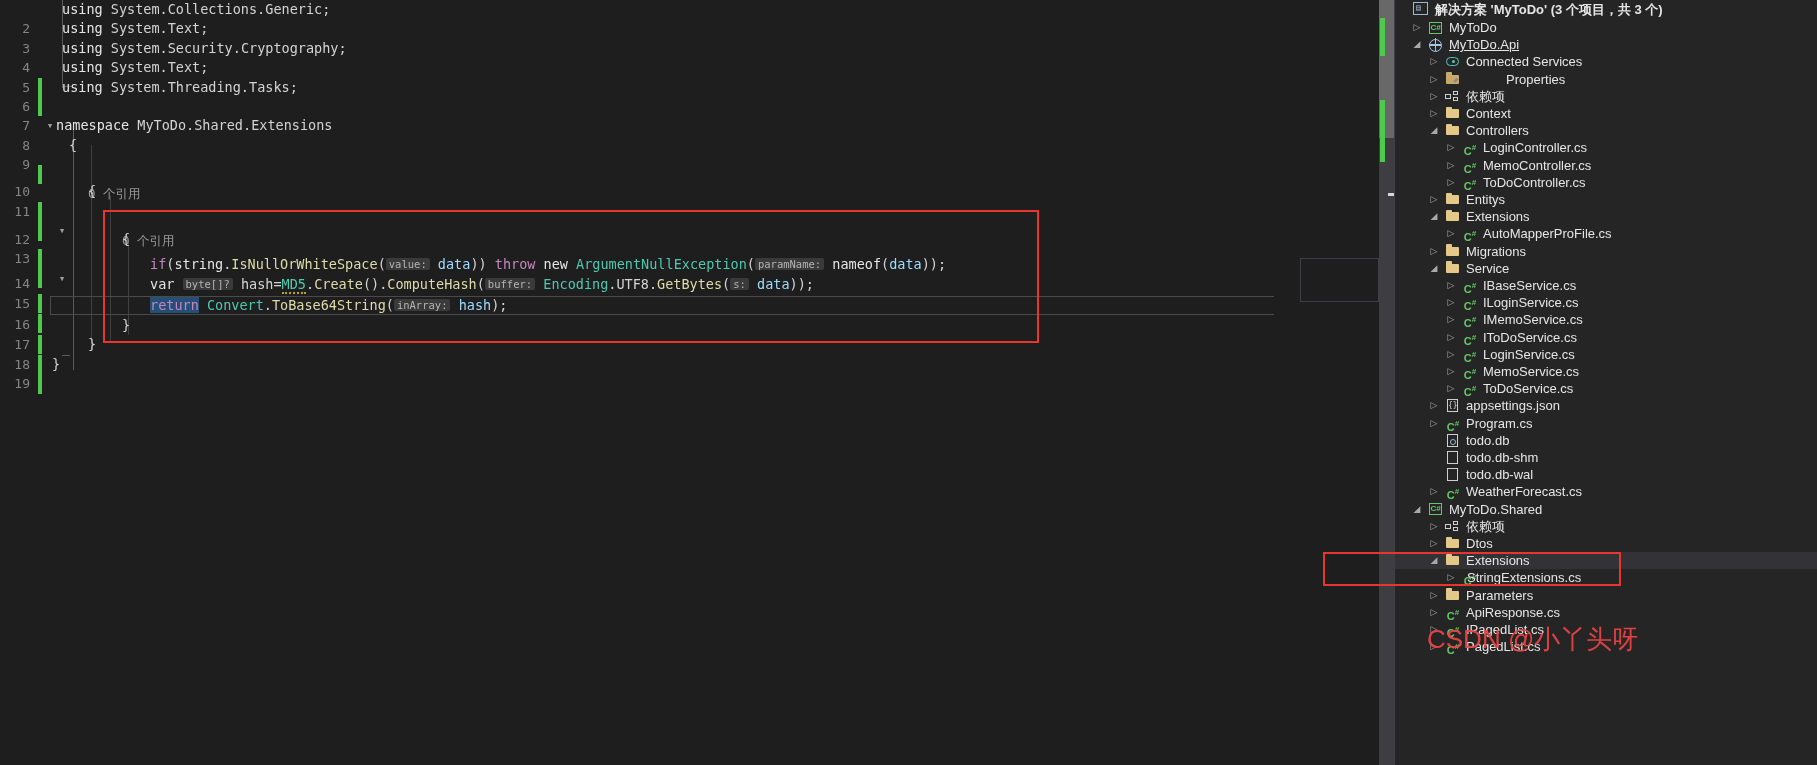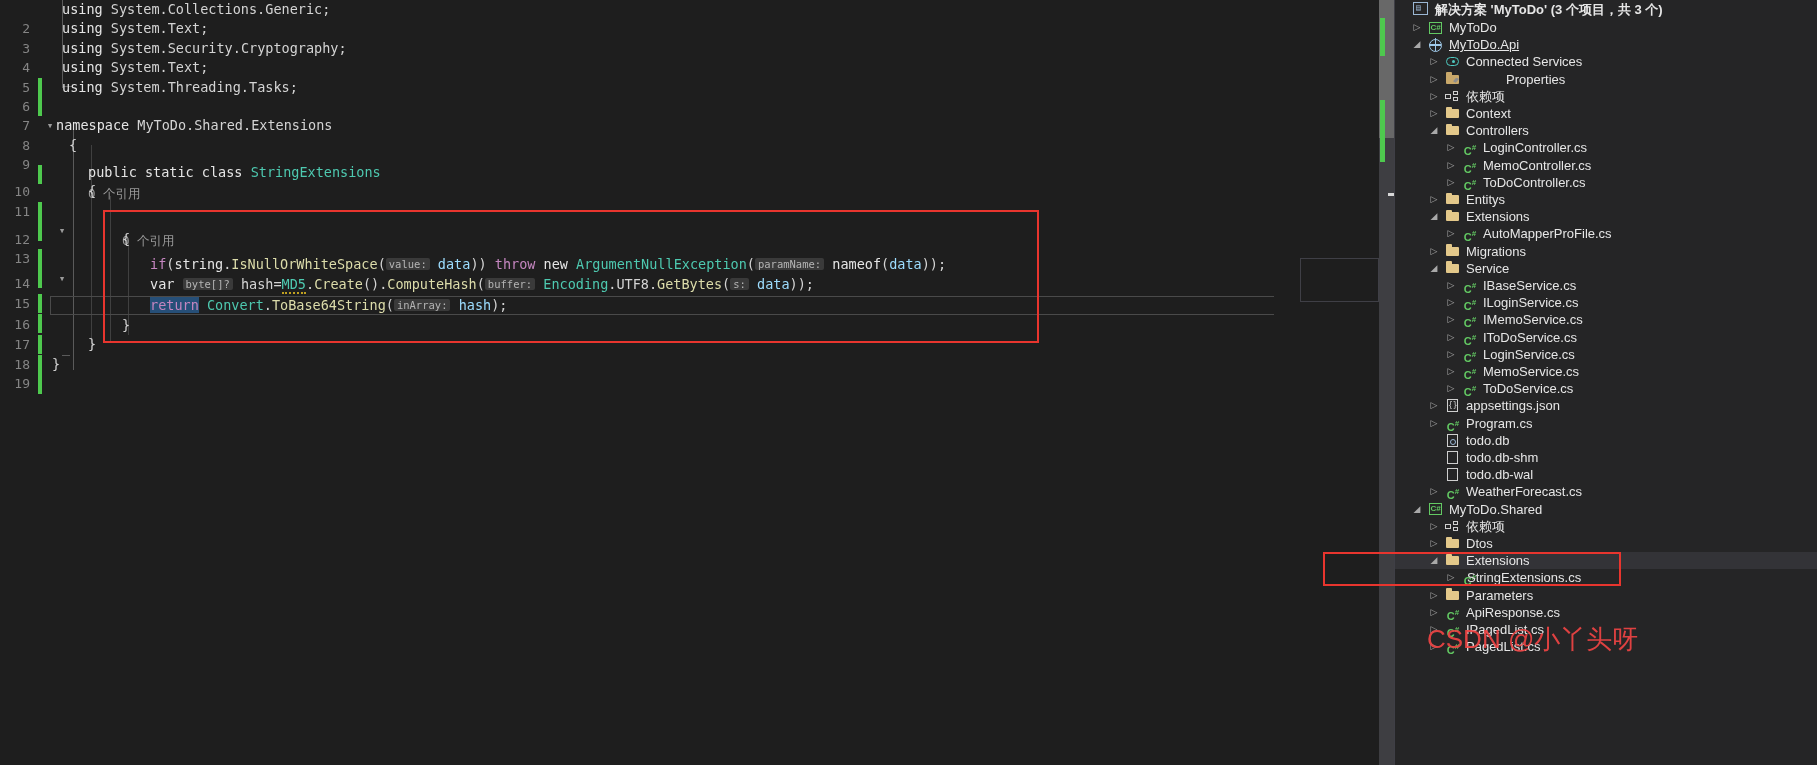--- a/index.html
+++ b/index.html
@@ -237,21 +237,20 @@
 
     <div class="line" style="top:145.5px;position:absolute;width:1270px;height:19px;">
       <span class="chg" style="height:19px;"></span>
       <span class="ref" style="position:absolute;left:88px;">0 个引用</span>
     </div>
 
     <div class="line" style="top:163px;position:absolute;width:1270px;">
       <span class="ln">10</span>
       <span class="chg"></span>
       <span class="fold" style="left:56px;">▾</span>
-      <span class="codetext" style="left:88px;"><span class="kw">public</span> <span class="kw">static</span> <span class="kw">class</span> <span class="cls">StringExtensions</span></span>
     </div>
 
     <div class="line" style="top:182.4px;position:absolute;width:1270px;">
       <span class="ln">11</span>
       <span class="chg"></span>
       <span class="codetext" style="left:88px;"><span class="punc">{</span></span>
     </div>
 
     <div class="line" style="top:192px;position:absolute;width:1270px;height:19px;">
       <span class="chg" style="height:19px;"></span>

